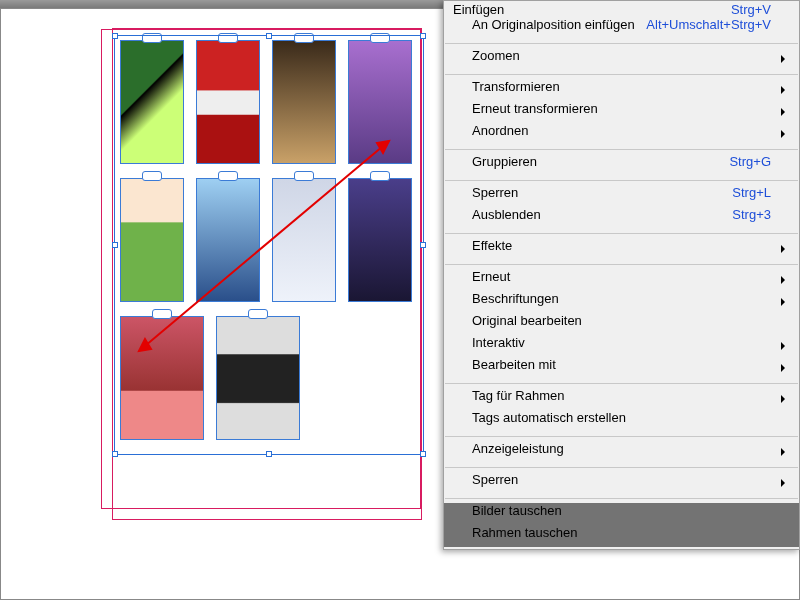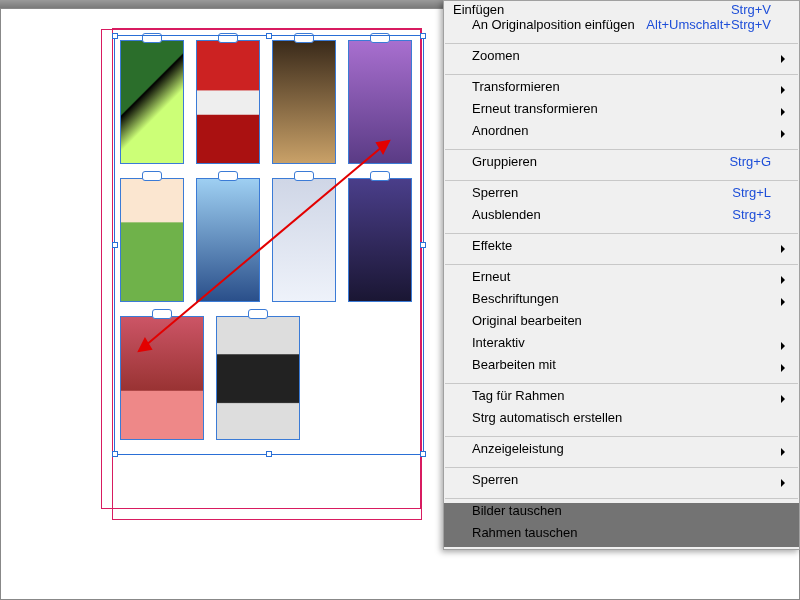--- a/index.html
+++ b/index.html
@@ -158,21 +158,21 @@
       <span>Interaktiv</span>
     </div>
     <div class="mi sub">
       <span>Bearbeiten mit</span>
     </div>
     <div class="sep"></div>
     <div class="mi sub">
       <span>Tag für Rahmen</span>
     </div>
     <div class="mi">
-      <span>Strg automatisch erstellen</span>
+      <span>Tags automatisch erstellen</span>
     </div>
     <div class="sep"></div>
     <div class="mi sub">
       <span>Anzeigeleistung</span>
     </div>
     <div class="sep"></div>
     <div class="mi sub">
       <span>Sperren</span>
     </div>
     <div class="sep"></div>

